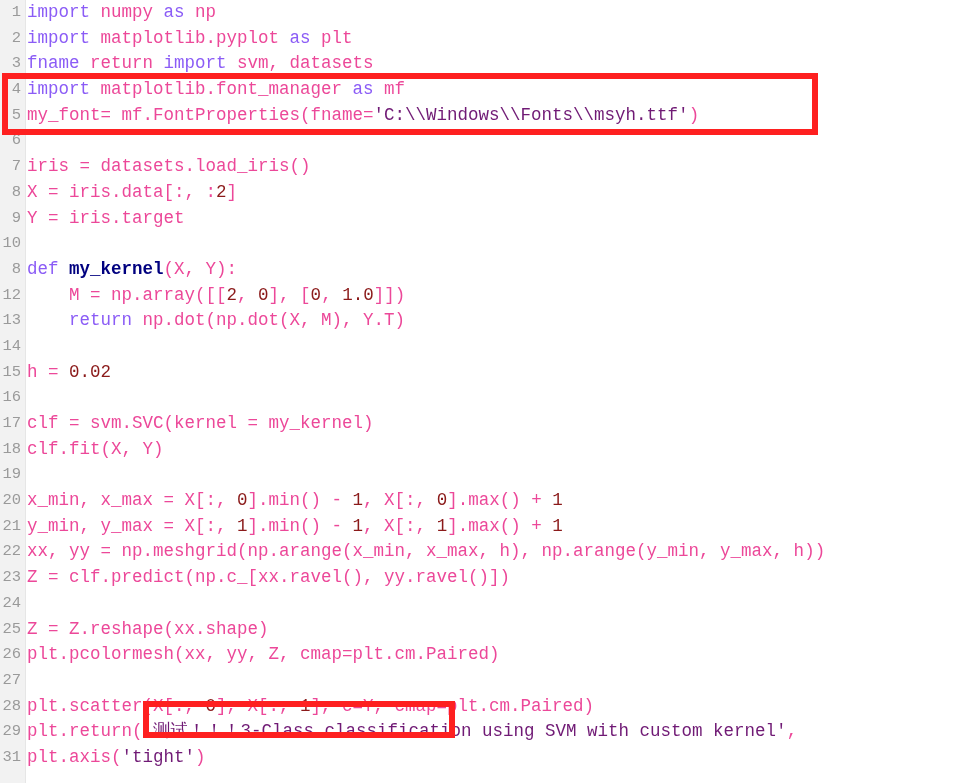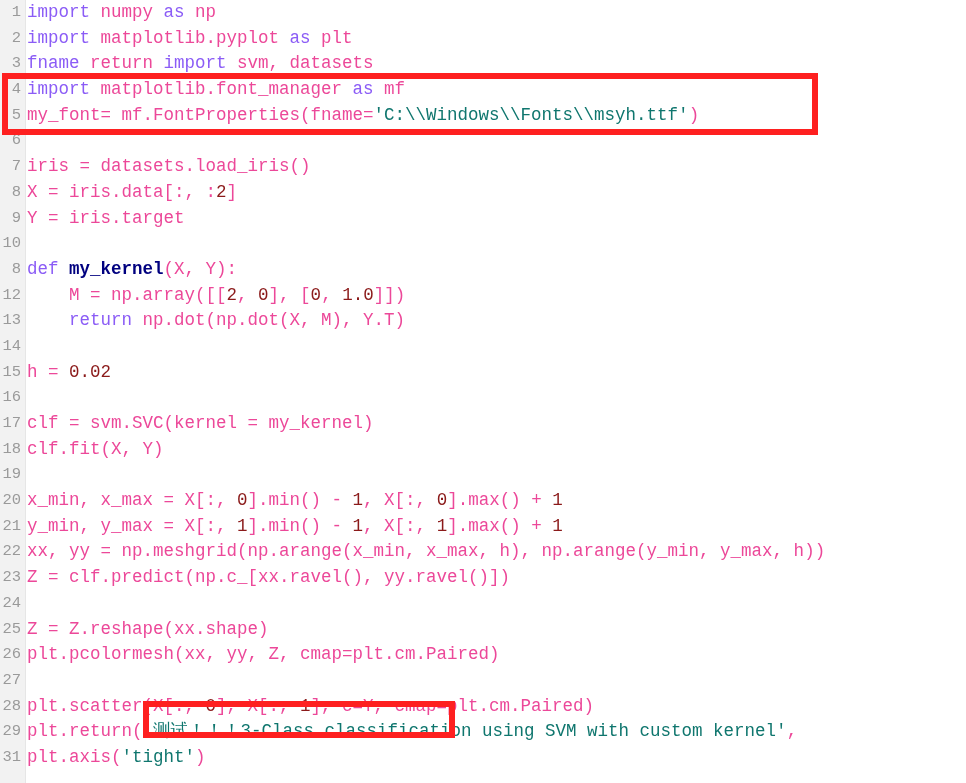--- a/index.html
+++ b/index.html
@@ -62,21 +62,21 @@
   .linetext {
     position: absolute;
     left: 27px;
     top: 0;
     white-space: pre;
     color: #000000;
   }
 
   .tok-kw      { color: #8b5cf6; }
   .tok-fn      { color: #00007f; font-weight: bold; }
-  .tok-str     { color: #0f766e; }
+  .tok-str     { color: #701a75; }
   .tok-num     { color: #8b1a1a; }
   .tok-plain   { color: #ec4899; }
 
   
   .redbox {
     position: absolute;
     border: 6px solid #fe2020;
     box-sizing: border-box;
     pointer-events: none;
   }

